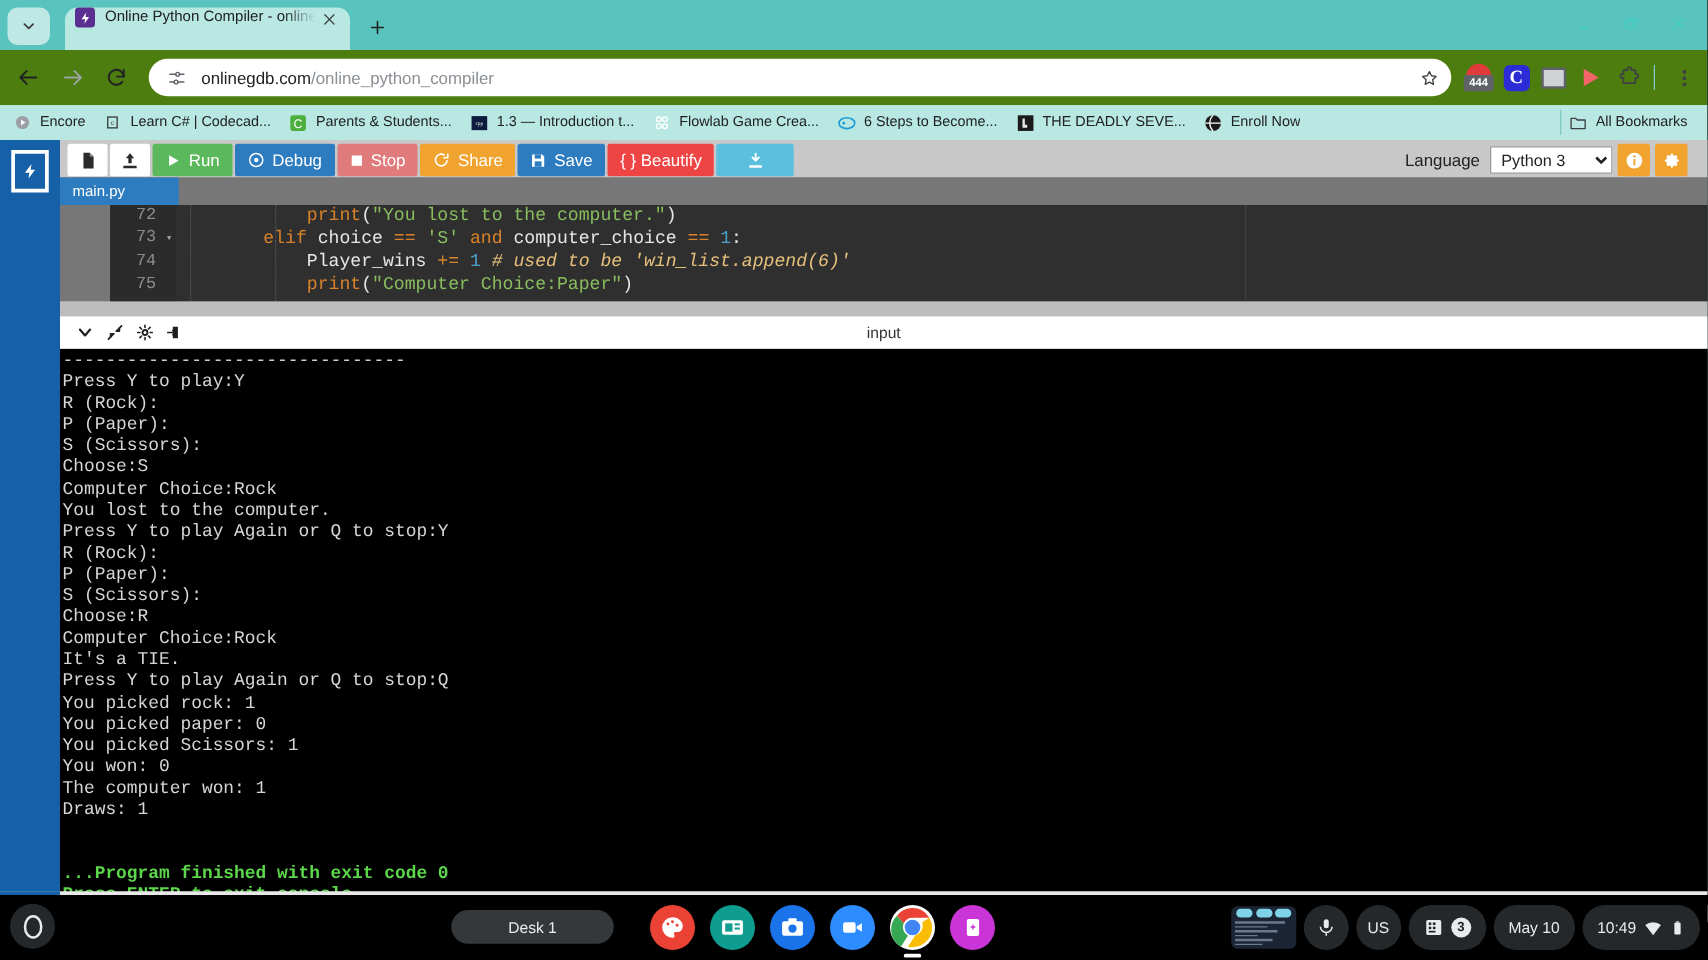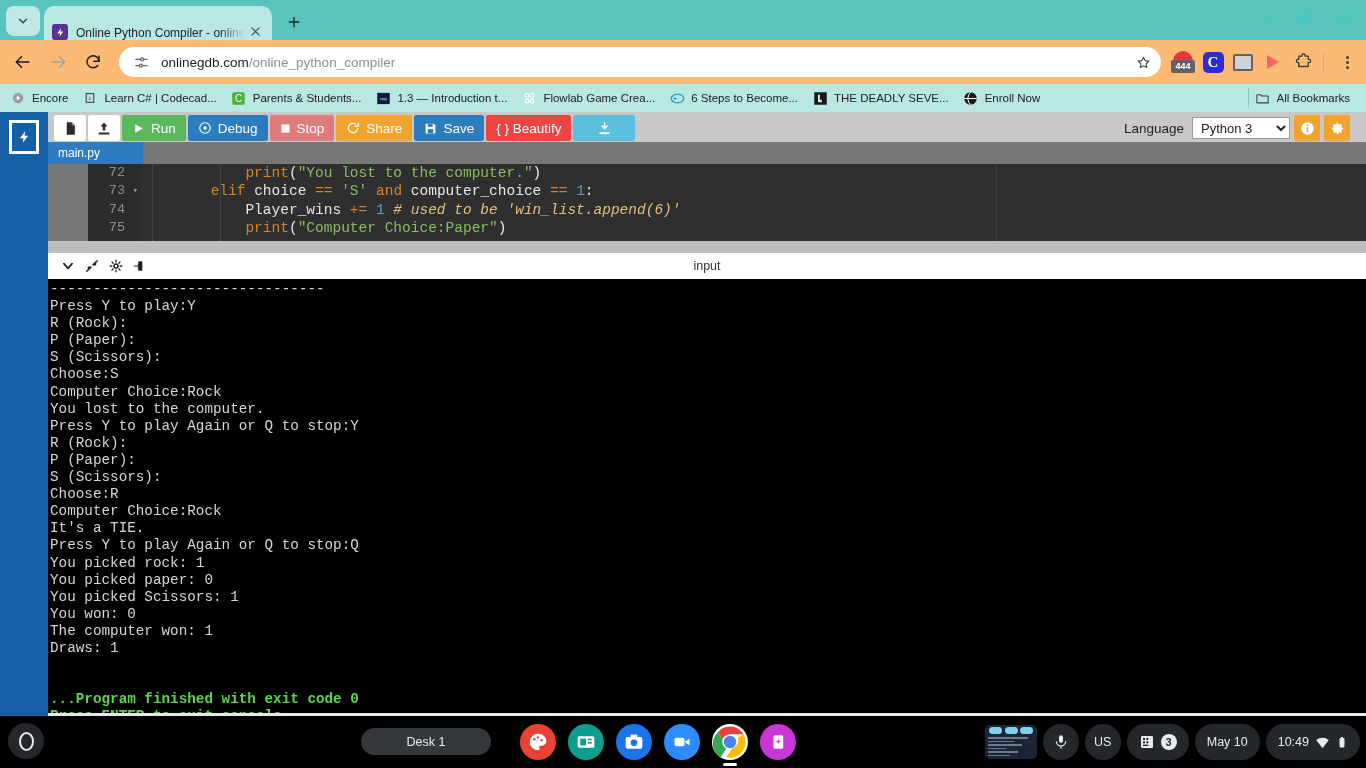--- a/index.html
+++ b/index.html
@@ -12,43 +12,43 @@
   * { box-sizing: border-box; }
 
   
   #browser { width: 1366px; height: 715px; background: #58c4bd; position: relative; }
 
   .tabstrip { height: 40px; background: #58c4bd; display: flex; align-items: flex-end; padding-left: 6px; position: relative; }
   .tab-search { width: 34px; height: 30px; margin-bottom: 4px; border-radius: 8px; background: #bfe8e4;
                 display: flex; align-items: center; justify-content: center; }
   .tab-search svg { width: 14px; height: 14px; }
   .tab {
-    height: 34px; width: 228px; margin-left: 4px; background: #b9e7e2;
+    height: 34px; width: 228px; margin-left: 12px; background: #b9e7e2;
     border-top-left-radius: 10px; border-top-right-radius: 10px;
-    display: flex; align-items: flex-end; padding: 0 8px; position: relative;
+    display: flex; align-items: flex-start; padding: 0 8px; position: relative;
   }
   .tab .favicon { width: 16px; height: 16px; border-radius: 3px; background: #5b2e91;
                   display:flex; align-items:center; justify-content:center; flex: 0 0 16px; }
   .tab .favicon svg { width: 11px; height: 11px; }
   .tab .tab-title {
     flex: 1 1 auto; margin-left: 8px; font-size: 12px; color: #202124;
     white-space: nowrap; overflow: hidden;
     -webkit-mask-image: linear-gradient(to right, #000 84%, transparent 99%);
             mask-image: linear-gradient(to right, #000 84%, transparent 99%);
   }
   .tab .tab-close { width: 18px; height: 18px; display:flex; align-items:center; justify-content:center; flex:0 0 18px;}
   .tab .tab-close svg { width: 11px; height: 11px; }
   .newtab { width: 28px; height: 28px; margin: 0 0 4px 8px; display:flex; align-items:center; justify-content:center; }
   .newtab svg { width: 14px; height: 14px; }
   .wincontrols { position: absolute; right: 4px; top: 4px; display: flex; gap: 0px; }
   .wc { width: 38px; height: 30px; display: flex; align-items: center; justify-content: center; }
   .wc svg { width: 12px; height: 12px; }
 
   
-  .toolbar { height: 44px; background: #fdba74; display: flex; align-items: center; padding: 0 8px; }
+  .toolbar { height: 44px; background: #4d7c0f; display: flex; align-items: center; padding: 0 8px; }
   .navbtn { width: 30px; height: 30px; display:flex; align-items:center; justify-content:center; margin-right: 5px;}
   .navbtn svg { width: 18px; height: 18px; }
   .omnibox {
     flex: 1 1 auto; height: 30px; background: #fff; border-radius: 16px; display: flex; align-items: center;
     padding: 0 6px 0 12px; margin: 0 6px; min-width: 0;
   }
   .omnibox .lockicon { width: 20px; height: 20px; display:flex; align-items:center; justify-content:center; flex:0 0 20px; }
   .omnibox .lockicon svg { width: 15px; height: 15px; }
   .omnibox .urltext { flex: 1 1 auto; margin-left: 10px; font-size: 13.5px; color: #8a8f94; white-space: nowrap; overflow: hidden; }
   .omnibox .urltext b { color: #202124; font-weight: normal; }

